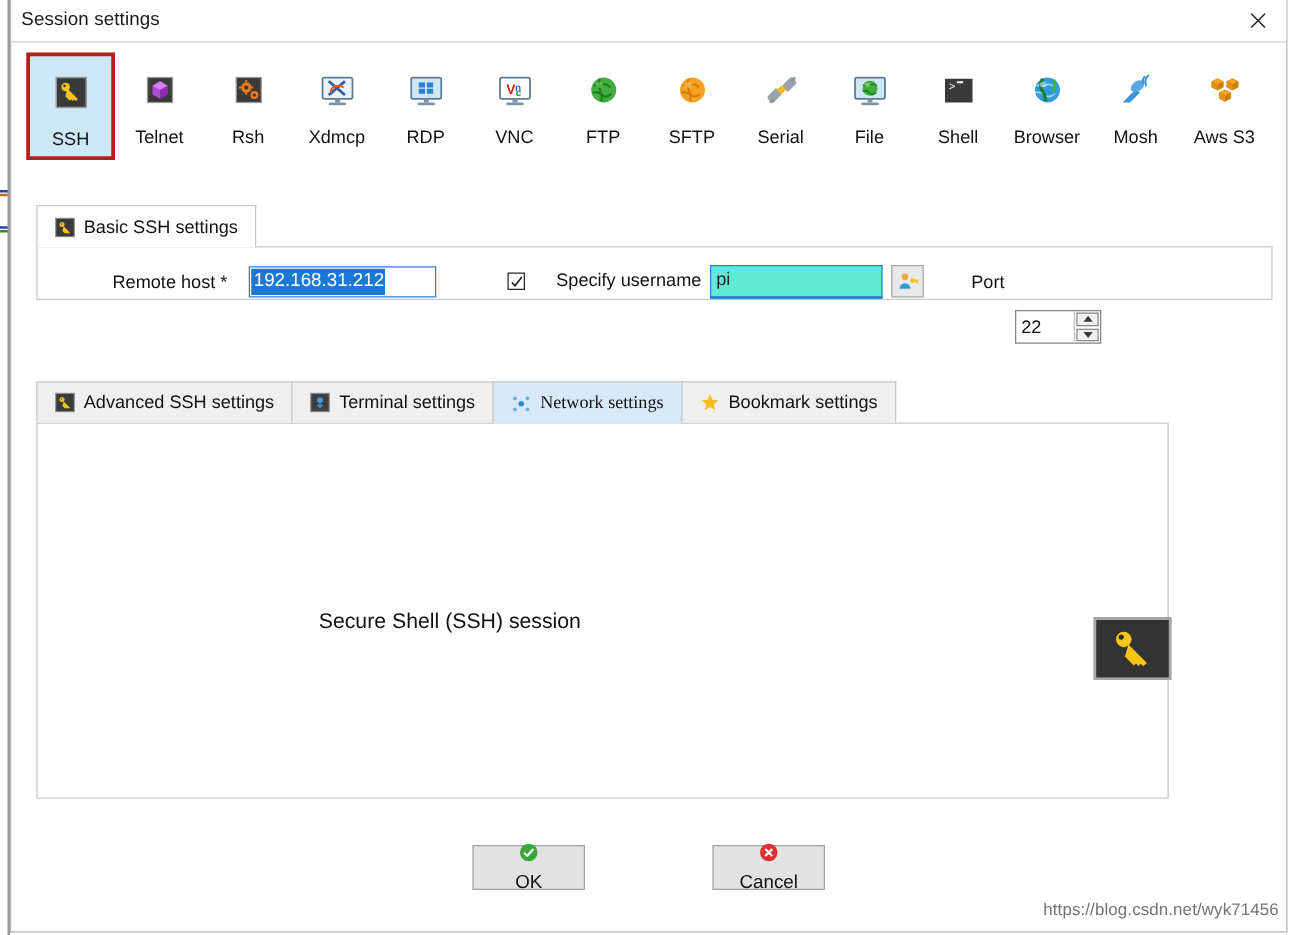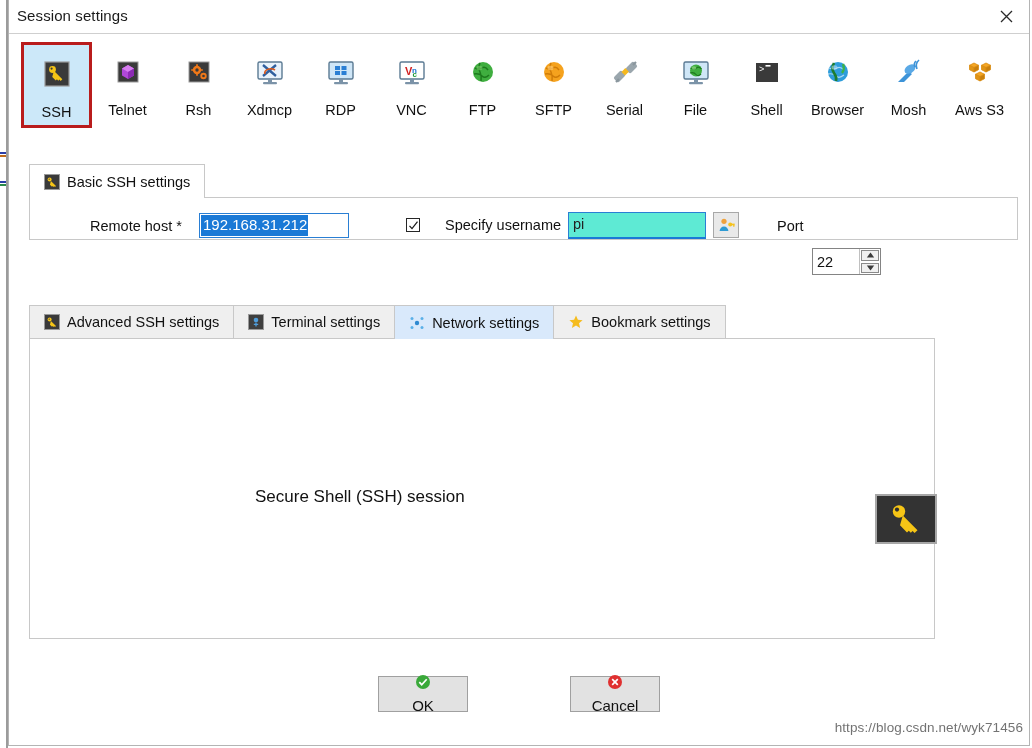--- a/index.html
+++ b/index.html
@@ -132,21 +132,21 @@
     cursor: pointer;
     white-space: nowrap;
     margin-right: -1px;
     position: relative;
   }
   .tab.active {
     background: #ffffff;
     height: 34px;
     z-index: 4;
   }
-  .tab.active.tinted { background: #d9e9fb; }
+  .tab.active.tinted { background: #d9e9fb; font-family: Liberation Serif, serif; }
   .tab .tic {
     width: 16px; height: 16px;
     margin-right: 7px;
     flex: none;
     display: block;
   }
   .tabbody {
     border: 1px solid #c8c8c8;
     background: #ffffff;
     margin-top: -1px;

